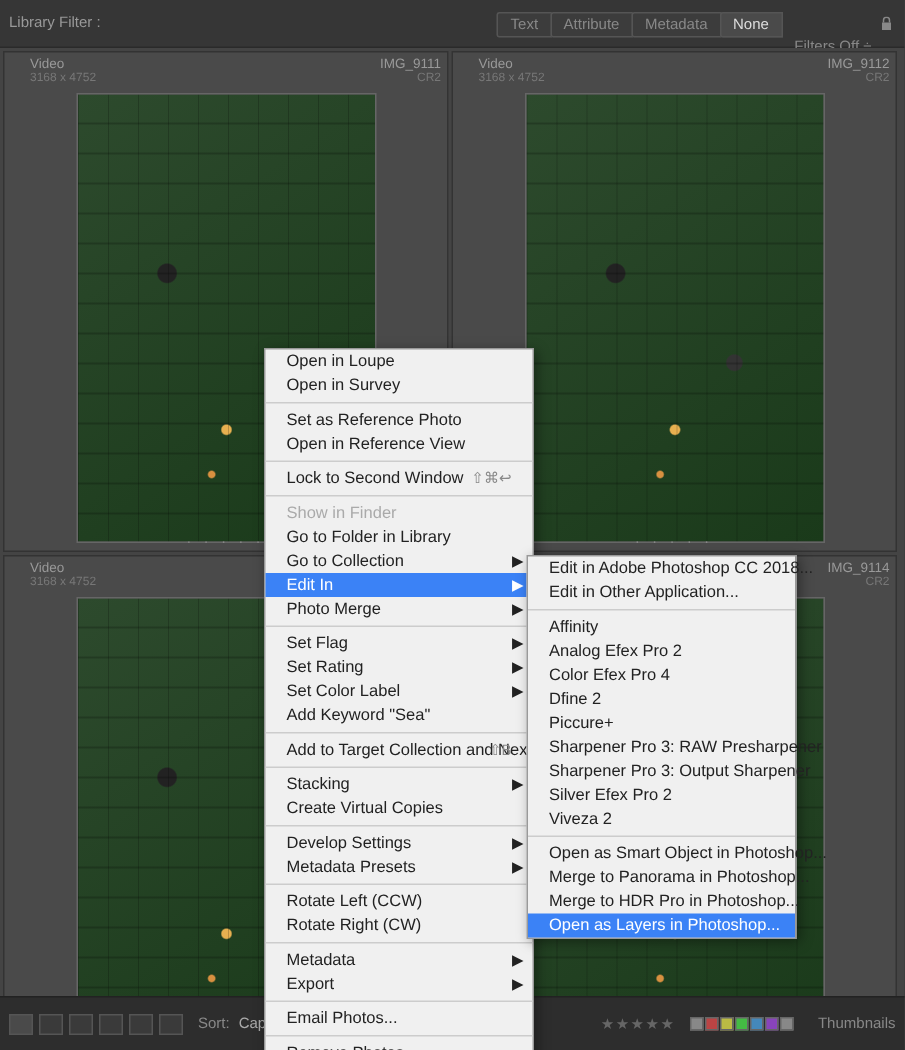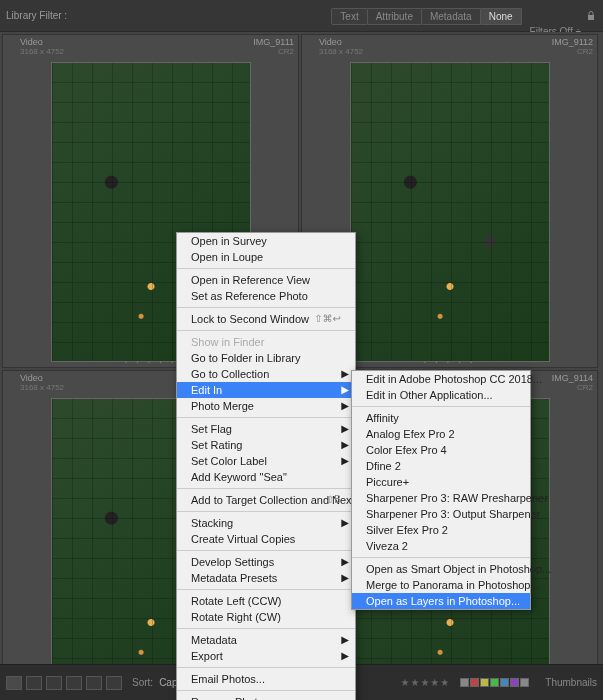--- a/index.html
+++ b/index.html
@@ -118,25 +118,25 @@
       <div class="right">
         <div>IMG_9114</div>
         <div class="fmt">CR2</div>
       </div>
     </div>
     <div class="thumb"></div>
     <div class="cell-footer">. . . . .</div>
   </div>
 
   <div class="context-menu" id="menu1" style="left:176px; top:200px; width:175px;">
+      <div class="item">Open in Loupe</div>
       <div class="item">Open in Survey</div>
-      <div class="item">Open in Loupe</div>
-      <div class="sep"></div>
+      <div class="sep"></div>
+      <div class="item">Set as Reference Photo</div>
       <div class="item">Open in Reference View</div>
-      <div class="item">Set as Reference Photo</div>
       <div class="sep"></div>
       <div class="item">Lock to Second Window<span class="shortcut">⇧⌘↩</span></div>
       <div class="sep"></div>
       <div class="item disabled">Show in Finder</div>
       <div class="item">Go to Folder in Library</div>
       <div class="item">Go to Collection<span class="submenu-arrow">▶</span></div>
       <div class="item highlight">Edit In<span class="submenu-arrow">▶</span></div>
       <div class="item">Photo Merge<span class="submenu-arrow">▶</span></div>
       <div class="sep"></div>
       <div class="item">Set Flag<span class="submenu-arrow">▶</span></div>
@@ -172,20 +172,21 @@
       <div class="item">Color Efex Pro 4</div>
       <div class="item">Dfine 2</div>
       <div class="item">Piccure+</div>
       <div class="item">Sharpener Pro 3: RAW Presharpener</div>
       <div class="item">Sharpener Pro 3: Output Sharpener</div>
       <div class="item">Silver Efex Pro 2</div>
       <div class="item">Viveza 2</div>
       <div class="sep"></div>
       <div class="item">Open as Smart Object in Photoshop...</div>
       <div class="item">Merge to Panorama in Photoshop...</div>
+      <div class="item">Merge to HDR Pro in Photoshop...</div>
       <div class="item highlight">Open as Layers in Photoshop...</div>
     </div>
 </div>
 
 <div class="bottom-bar">
   <div class="tool active"></div>
   <div class="tool"></div>
   <div class="tool"></div>
   <div class="tool"></div>
   <div class="tool"></div>

